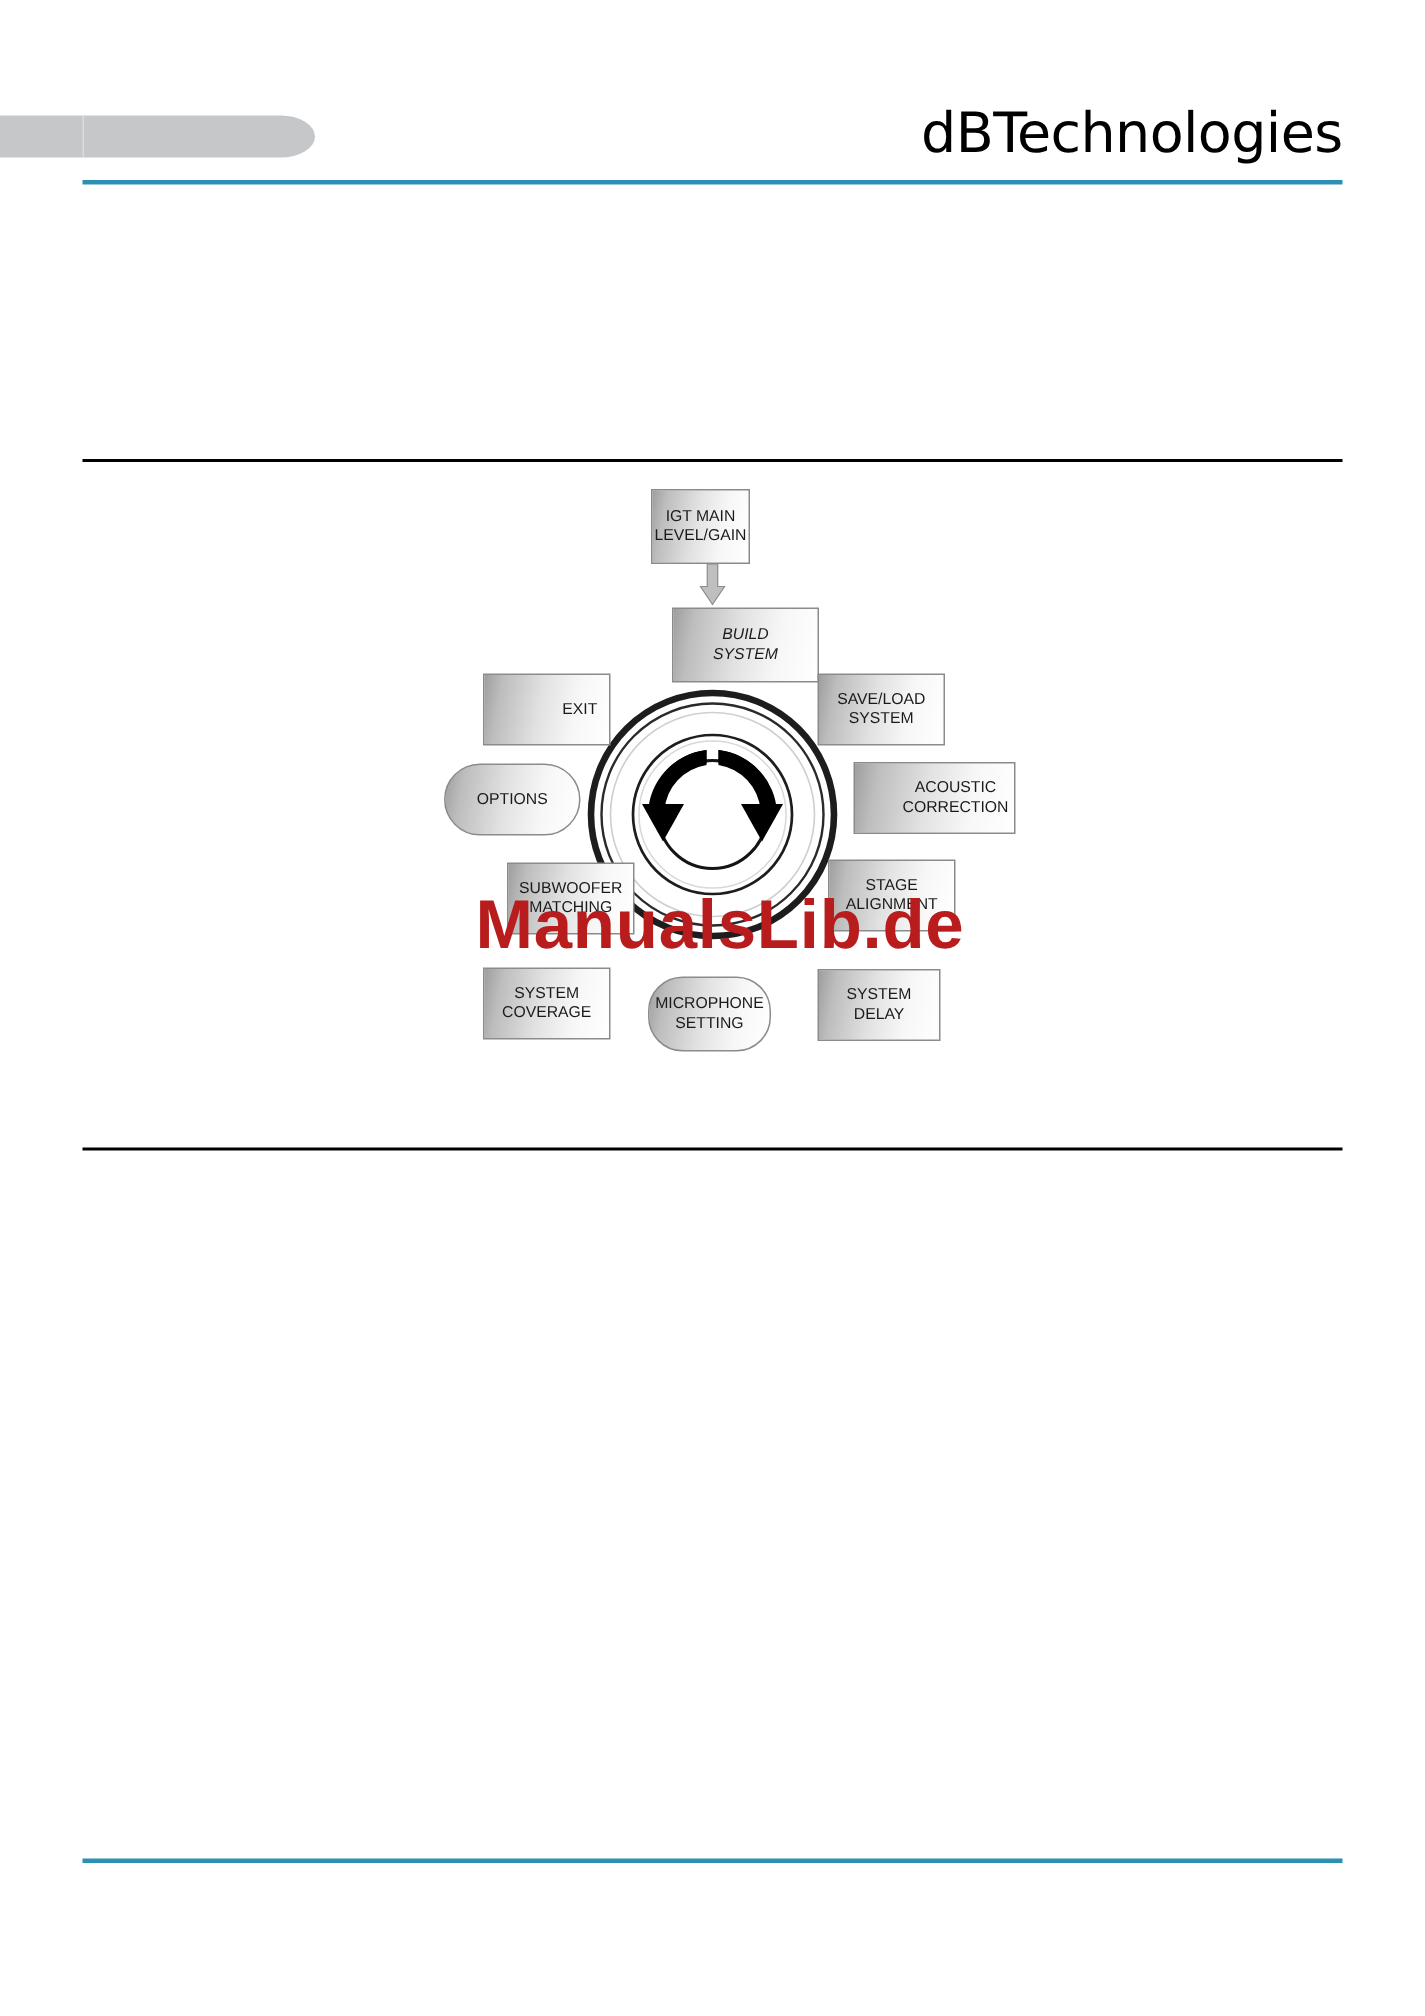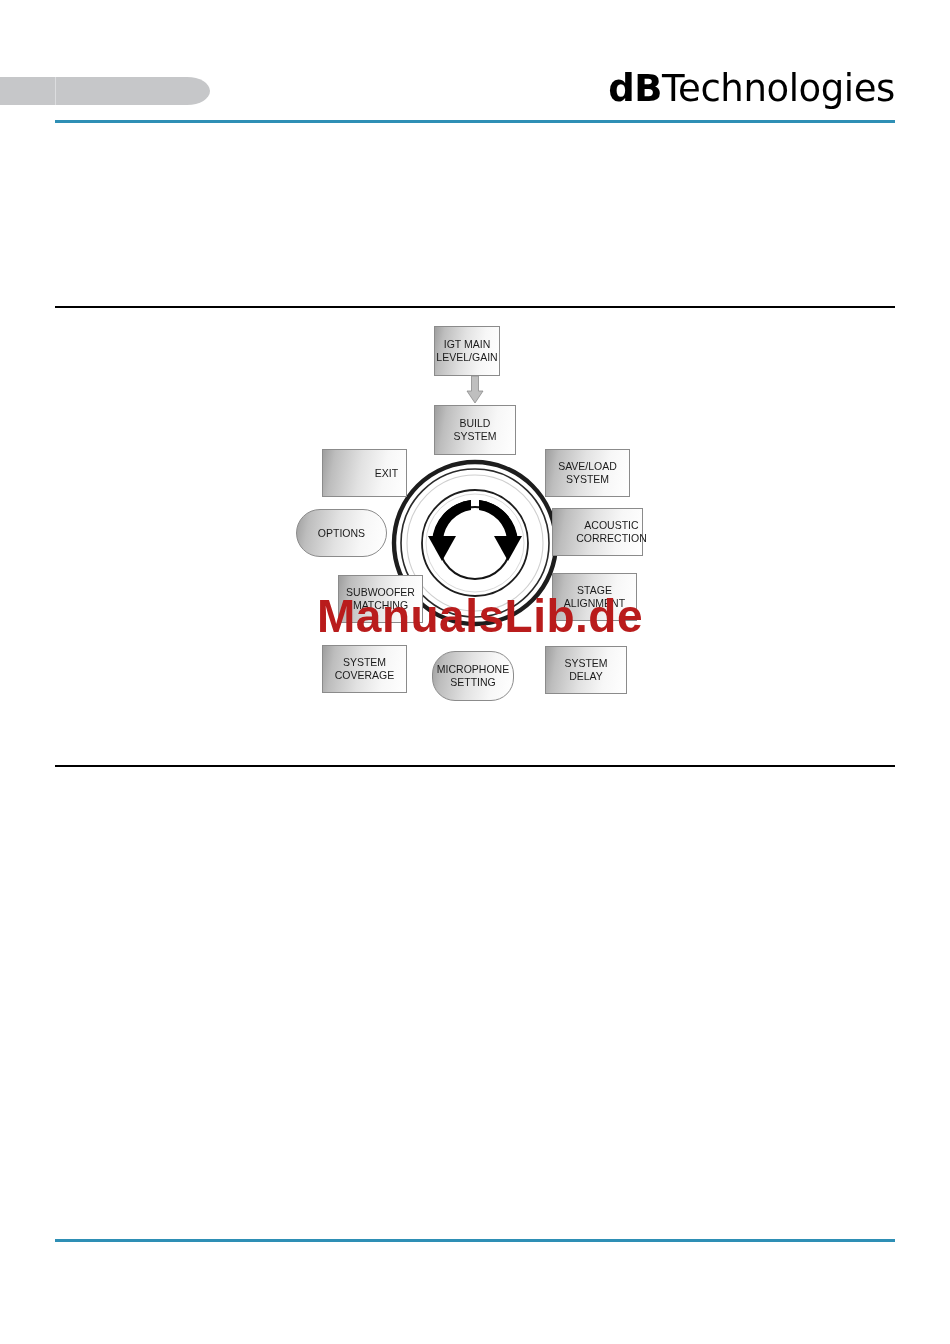--- a/index.html
+++ b/index.html
@@ -45,21 +45,21 @@
     right: 55px;
     top: 68px;
     font-size: 37px;
     line-height: 42px;
     letter-spacing: -0.4px;
     color: #000000;
     white-space: nowrap;
     font-family: "DejaVu Sans", sans-serif;
   }
   #brand-logo .brand-db {
-    font-weight: 700;
+    font-weight: 400;
   }
   #brand-logo .brand-rest {
     font-weight: 400;
     margin-top: 30px;
   }
   #header-rule {
     position: absolute;
     left: 55px;
     top: 120px;
     width: 840px;
@@ -109,23 +109,23 @@
     color: #1a1a1a;
     font-size: 10.5px;
     line-height: 13px;
     font-family: "Liberation Sans", sans-serif;
     white-space: pre-line;
     z-index: 4;
   }
 
   
   #box-igt-main-level-gain { left: 154px; top: 8px;   width: 66px;  height: 50px; }
-  #box-build-system        { left: 154px; top: 87px;  width: 82px;  height: 50px; }
+  #box-build-system        { left: 168px; top: 87px;  width: 98px;  height: 50px; font-style: italic; }
   #box-save-load-system    { left: 265px; top: 131px; width: 85px;  height: 48px; }
-  #box-acoustic-correction { left: 272px; top: 190px; width: 91px;  height: 48px; padding-left: 28px; }
+  #box-acoustic-correction { left: 289px; top: 190px; width: 108px;  height: 48px; padding-left: 28px; }
   #box-stage-alignment     { left: 272px; top: 255px; width: 85px;  height: 48px; }
   #box-system-delay        { left: 265px; top: 328px; width: 82px;  height: 48px; }
   #box-microphone-setting  { left: 152px; top: 333px; width: 82px;  height: 50px; border-radius: 23px; }
   #box-system-coverage     { left: 42px;  top: 327px; width: 85px;  height: 48px; }
   #box-subwoofer-matching  { left: 30px;  top: 257px; width: 85px;  height: 48px; margin-left: 28px; }
   #box-options             { left: 16px;  top: 191px; width: 91px;  height: 48px; border-radius: 24px; }
   #box-exit                { left: 42px;  top: 131px; width: 85px;  height: 48px; padding-left: 44px; }
 
   
   #flow-arrow-down {

